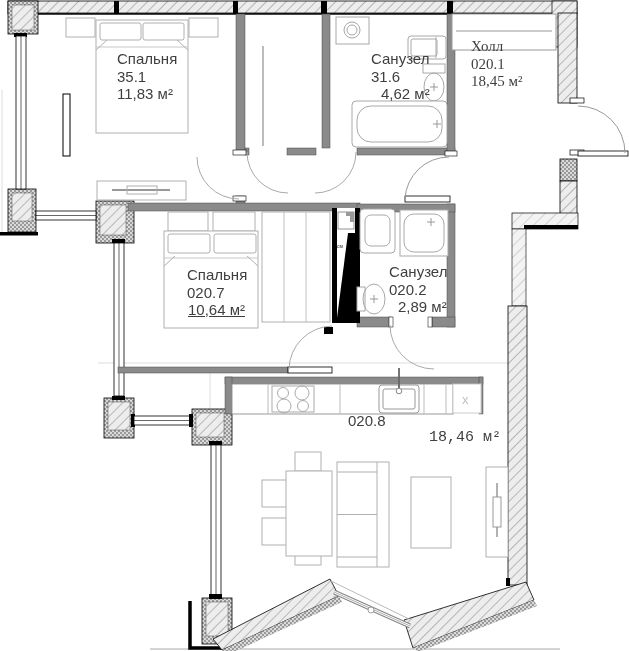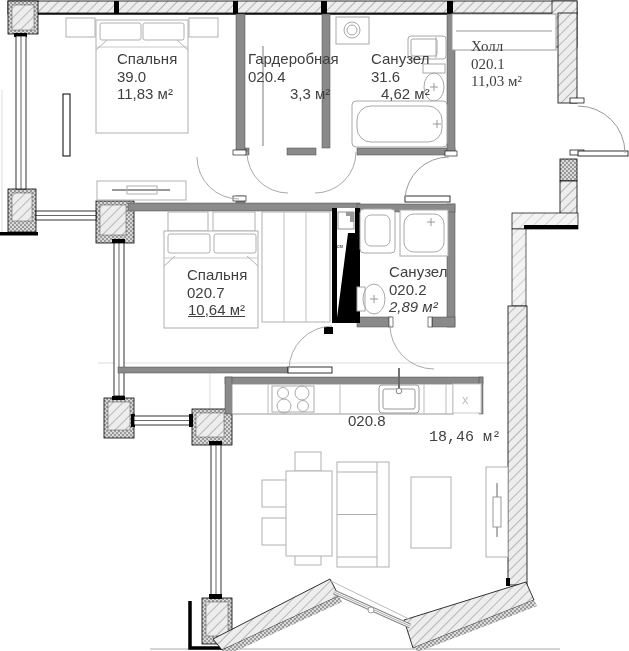--- a/index.html
+++ b/index.html
@@ -11,21 +11,21 @@
   #lbl-wardrobe{left:248px;top:50px;}
   #lbl-wardrobe .rl-area{margin-left:42px;}
   #lbl-bath1{left:371px;top:50px;}
   #lbl-bath1 .rl-area{margin-left:10px;}
   #lbl-hall{left:471px;top:38px;font-family:Liberation Serif, serif;}
   #lbl-corridor{left:261px;top:152px;}
   #lbl-corridor .rl-area{margin-left:10px;}
   #lbl-bedroom2{left:187px;top:266px;}
   #lbl-bedroom2 .rl-area{margin-left:1px;text-decoration:underline;}
   #lbl-bath2{left:389px;top:263px;}
-  #lbl-bath2 .rl-area{margin-left:0;font-style:italic;}
+  #lbl-bath2 .rl-area{margin-left:9px;}
   #lbl-living{left:348px;top:412px;}
   #lbl-living .rl-area{margin-left:81px;margin-top:-1px;font-family:Liberation Mono, monospace;}
   .tiny-see{font-size:5px;fill:#333;}
   .x-mark{font-size:13px;fill:#c0c0c0;}
 </style>
 </head>
 <body>
 
 <div class="plan">
 <svg width="629" height="651" viewBox="0 0 629 651">
@@ -324,37 +324,32 @@
     <g>
       <rect x="486" y="467" width="22" height="90"></rect>
       <line x1="497" y1="483" x2="497" y2="537" stroke="#999" stroke-width="1.5"></line>
       <rect x="493" y="497" width="8" height="30" fill="#fff" stroke="#999"></rect>
     </g>
   </g>
 </svg>
 
 <div class="room-label" id="lbl-bedroom1">
   <div class="rl-name">Спальня</div>
-  <div class="rl-num">39.0</div>
+  <div class="rl-num">35.1</div>
   <div class="rl-area">11,83 м²</div>
-</div>
-<div class="room-label" id="lbl-wardrobe">
-  <div class="rl-name">Гардеробная</div>
-  <div class="rl-num">020.4</div>
-  <div class="rl-area">3,3 м²</div>
 </div>
 <div class="room-label" id="lbl-bath1">
   <div class="rl-name">Санузел</div>
   <div class="rl-num">31.6</div>
   <div class="rl-area">4,62 м²</div>
 </div>
 <div class="room-label" id="lbl-hall">
   <div class="rl-name">Холл</div>
   <div class="rl-num">020.1</div>
-  <div class="rl-area">11,03 м²</div>
+  <div class="rl-area">18,45 м²</div>
 </div>
 <div class="room-label" id="lbl-bedroom2">
   <div class="rl-name">Спальня</div>
   <div class="rl-num">020.7</div>
   <div class="rl-area">10,64 м²</div>
 </div>
 <div class="room-label" id="lbl-bath2">
   <div class="rl-name">Санузел</div>
   <div class="rl-num">020.2</div>
   <div class="rl-area">2,89 м²</div>

